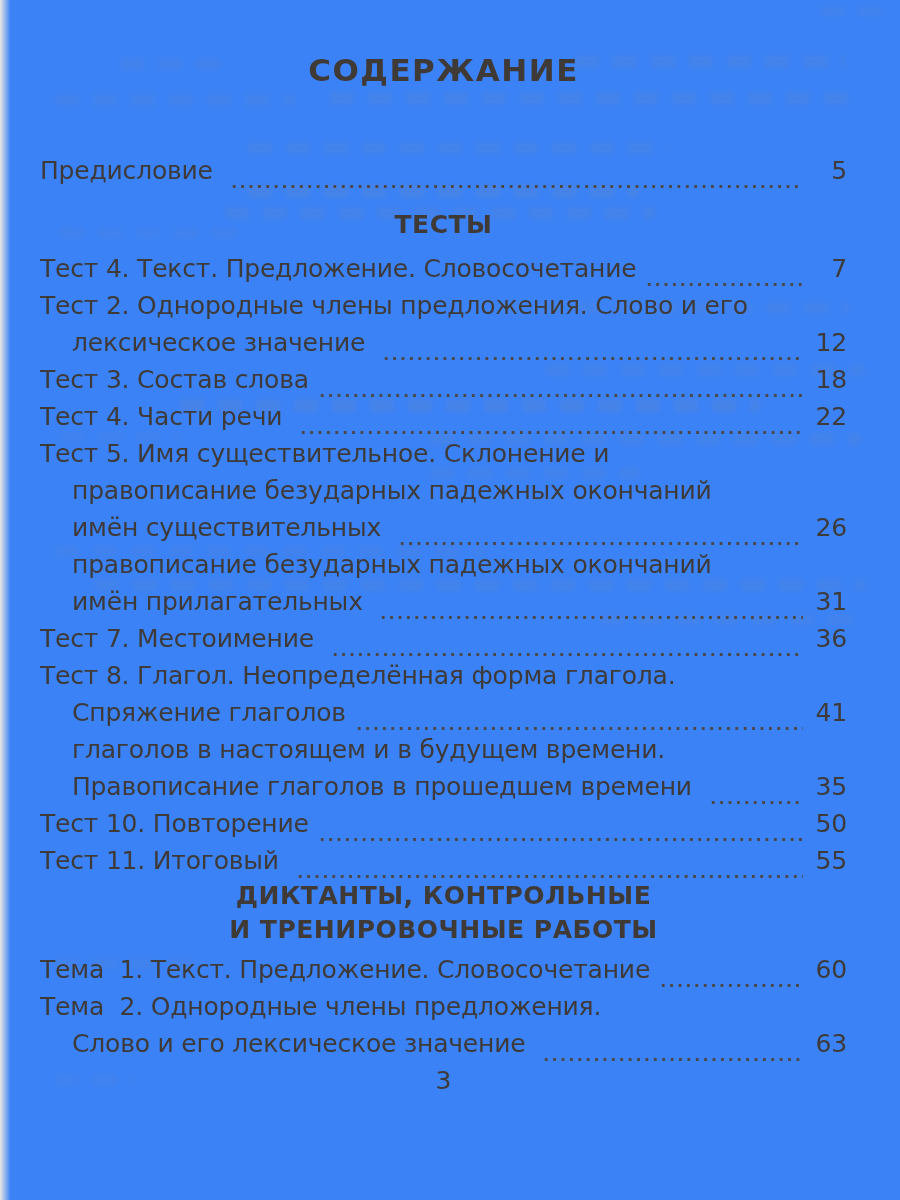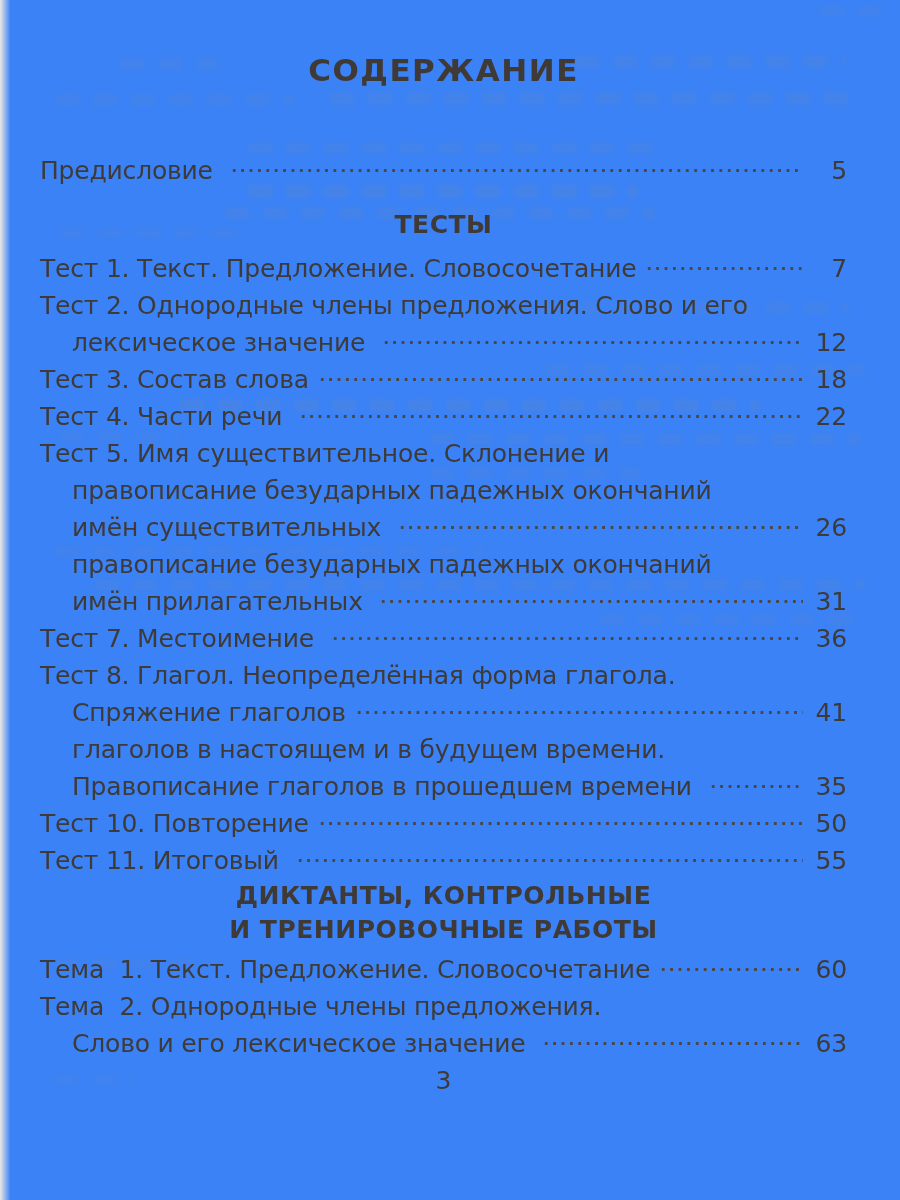--- a/index.html
+++ b/index.html
@@ -43,21 +43,21 @@
     font-weight: 700;
     font-size: 25px;
     letter-spacing: 0.5px;
     color: #403a37;
   }
   .section-2 .section-heading { margin: 0 0 4px 0; }
   .heading-line { line-height: 34px; white-space: pre; }
   .entry { margin: 0; }
   .line {
     display: flex;
-    align-items: center;
+    align-items: flex-end;
     height: 37px;
     line-height: 37px;
     font-size: 25px;
     letter-spacing: -0.2px;
   }
   .line .t { white-space: pre; }
   .line.indent { padding-left: 32px; }
   .leader {
     flex: 1 1 auto;
     min-width: 22px;
@@ -123,21 +123,21 @@
               <span class="pg">5</span>
             </div>
           </div>
         </section>
         <section class="section section-1">
           <div class="section-heading">
             <div class="heading-line">ТЕСТЫ</div>
           </div>
           <div class="entry">
             <div class="line">
-              <span class="t">Тест 1. Текст. Предложение. Словосочетание</span>
+              <span class="t">Тест 4. Текст. Предложение. Словосочетание</span>
               <span class="leader"></span>
               <span class="pg">7</span>
             </div>
           </div>
           <div class="entry">
             <div class="line">
               <span class="t">Тест 2. Однородные члены предложения. Слово и его</span>
             </div>
             <div class="line indent">
               <span class="t">лексическое значение </span>

